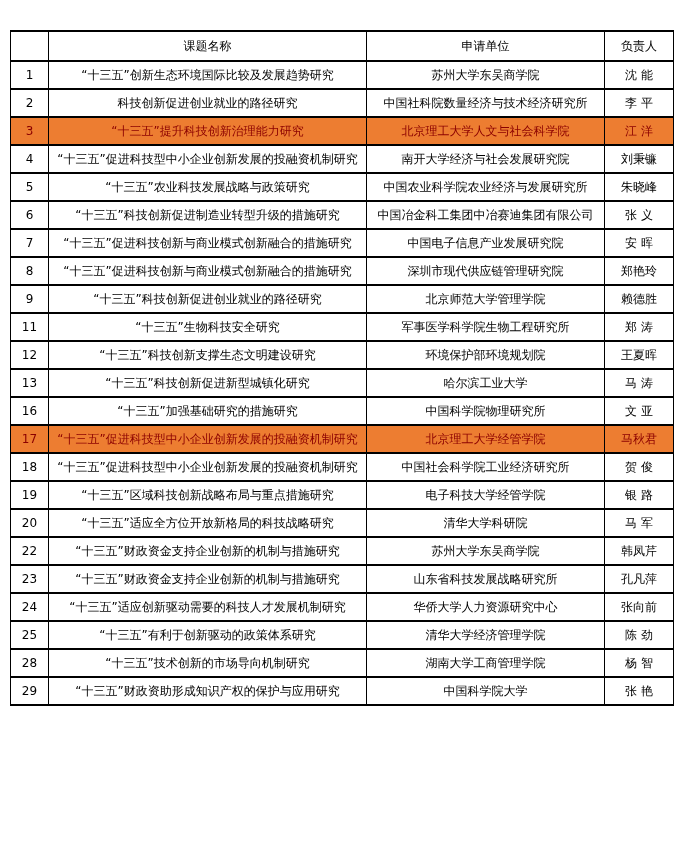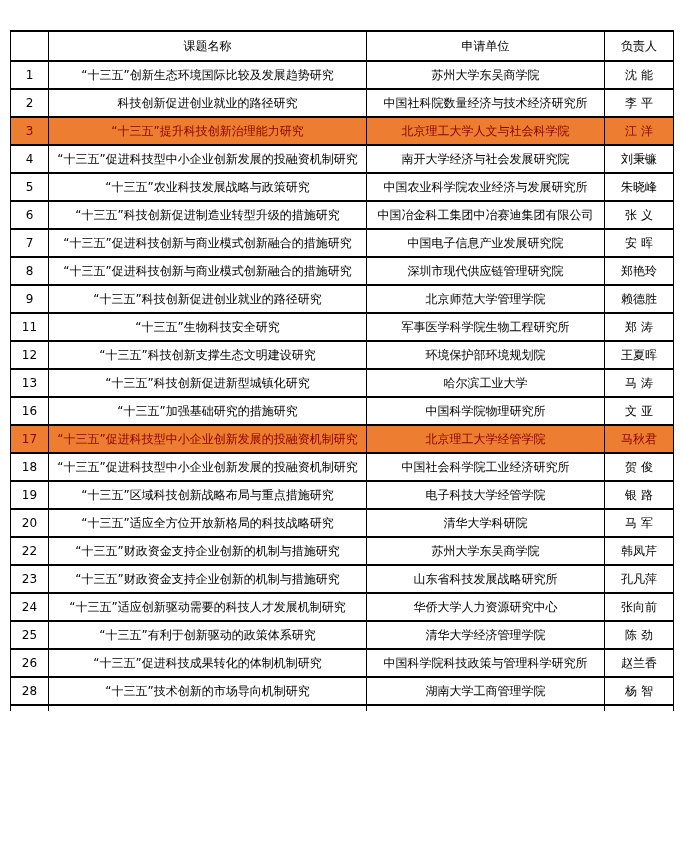--- a/index.html
+++ b/index.html
@@ -191,26 +191,20 @@
           <td>华侨大学人力资源研究中心</td>
           <td>张向前</td>
         </tr>
         <tr>
           <td>25</td>
           <td>“十三五”有利于创新驱动的政策体系研究</td>
           <td>清华大学经济管理学院</td>
           <td>陈 劲</td>
         </tr>
         <tr>
-          <td>26</td>
-          <td>“十三五”促进科技成果转化的体制机制研究</td>
-          <td>中国科学院科技政策与管理科学研究所</td>
-          <td>赵兰香</td>
-        </tr>
-        <tr>
           <td>28</td>
           <td>“十三五”技术创新的市场导向机制研究</td>
           <td>湖南大学工商管理学院</td>
           <td>杨 智</td>
         </tr>
         <tr>
           <td>29</td>
           <td>“十三五”财政资助形成知识产权的保护与应用研究</td>
           <td>中国科学院大学</td>
           <td>张 艳</td>

